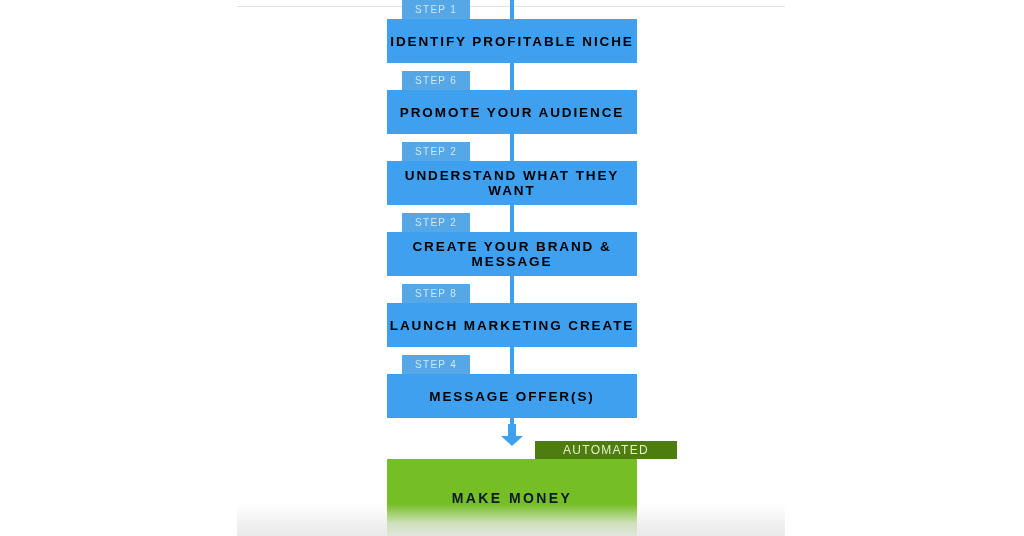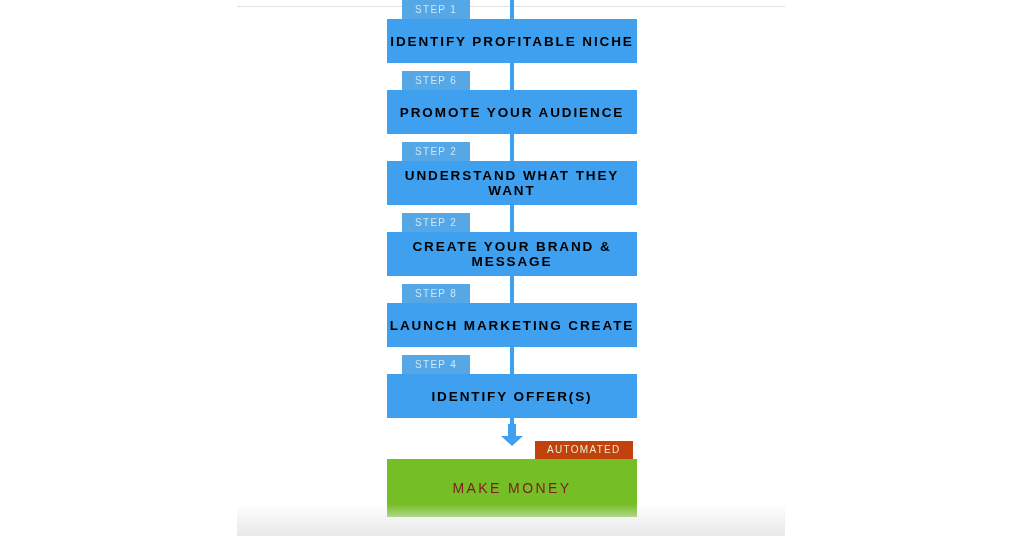--- a/index.html
+++ b/index.html
@@ -119,39 +119,39 @@
     position: absolute;
     left: 0;
     top: 459px;
     width: 250px;
   }
   .result-tab {
     position: absolute;
     left: 148px;
     top: -18px;
     height: 18px;
-    padding: 0 12px;
-    background: #c2410c;
+    padding: 0 28px;
+    background: #4d7c0f;
     color: #e2f0cd;
-    font-size: 10px;
+    font-size: 12px;
     letter-spacing: 1.3px;
     line-height: 18px;
     white-space: nowrap;
     box-sizing: border-box;
   }
   .result-bar {
     position: absolute;
     left: 0;
     top: 0;
     width: 250px;
-    height: 58px;
+    height: 77px;
     background: #76be26;
-    color: #7f1d1d;
+    color: #0f172a;
     font-size: 14px;
-    font-weight: normal;
+    font-weight: bold;
     letter-spacing: 2.4px;
     display: flex;
     align-items: center;
     justify-content: center;
     box-sizing: border-box;
   }
 </style>
 </head>
 <body>
 
@@ -183,21 +183,21 @@
       <div class="step-bar">CREATE YOUR BRAND &amp; MESSAGE</div>
     </div>
 
     <div class="step" style="top:284px;">
       <div class="step-tab">STEP 8</div>
       <div class="step-bar">LAUNCH MARKETING CREATE</div>
     </div>
 
     <div class="step" style="top:355px;">
       <div class="step-tab">STEP 4</div>
-      <div class="step-bar">IDENTIFY OFFER(S)</div>
+      <div class="step-bar">MESSAGE OFFER(S)</div>
     </div>
 
     <div class="arrow">
       <svg width="26" height="22" viewBox="0 0 26 22" xmlns="http://www.w3.org/2000/svg">
         <polygon points="9,0 17,0 17,12 24,12 13,22 2,12 9,12" fill="#3fa0ef"></polygon>
       </svg>
     </div>
 
     <div class="result">
       <div class="result-tab">AUTOMATED</div>

